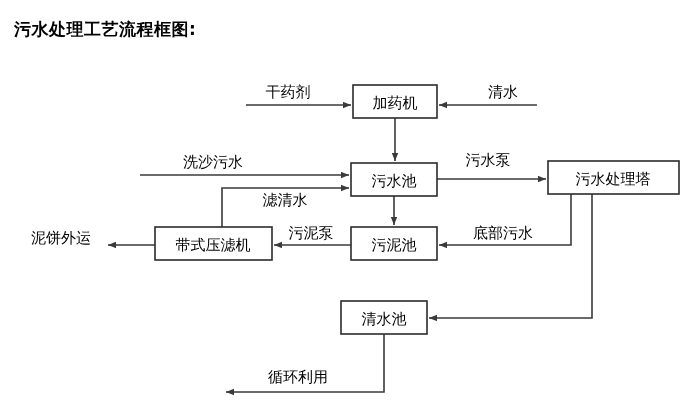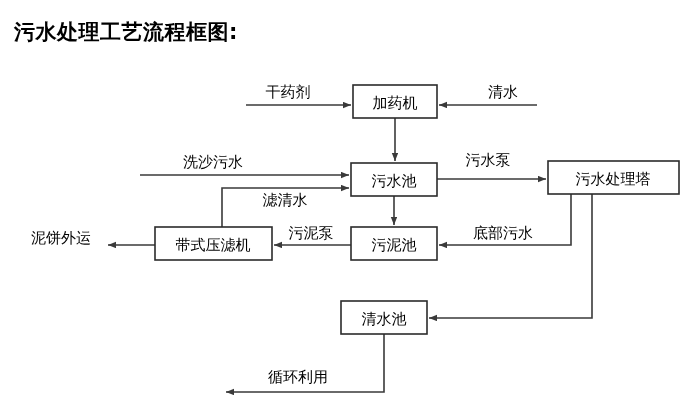--- a/index.html
+++ b/index.html
@@ -12,21 +12,21 @@
     width: 700px;
     height: 420px;
     background: #ffffff;
     overflow: hidden;
     font-family: "DejaVu Sans", "Liberation Sans", sans-serif;
   }
   #diagram-title {
     position: absolute;
     left: 14px;
     top: 18px;
-    font-size: 21px;
+    font-size: 17px;
     font-weight: bold;
     color: #000000;
     letter-spacing: 0.5px;
     white-space: nowrap;
   }
   svg#flow {
     position: absolute;
     left: 0;
     top: 0;
     width: 700px;

